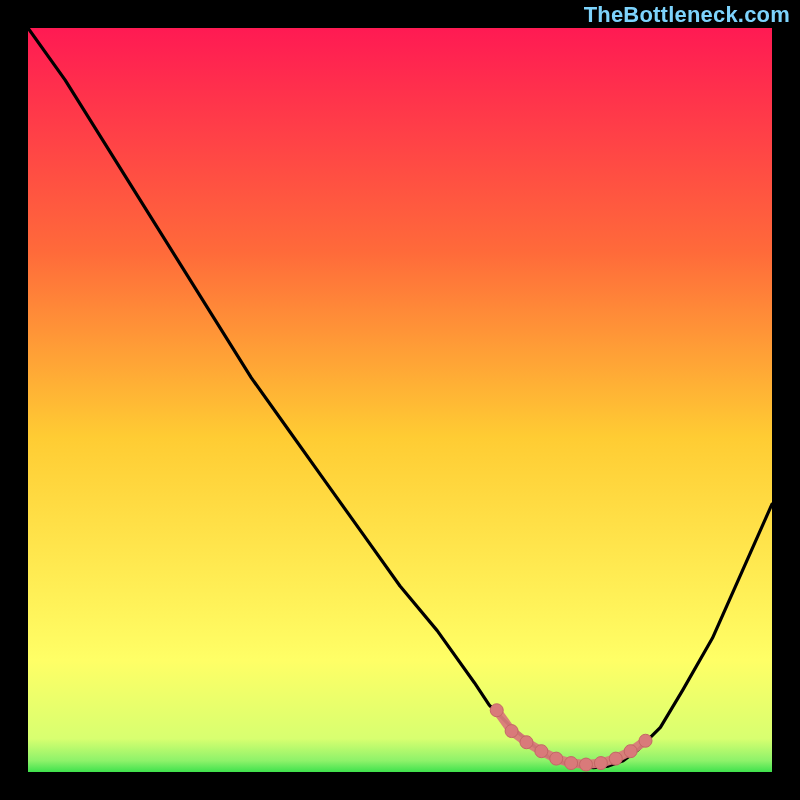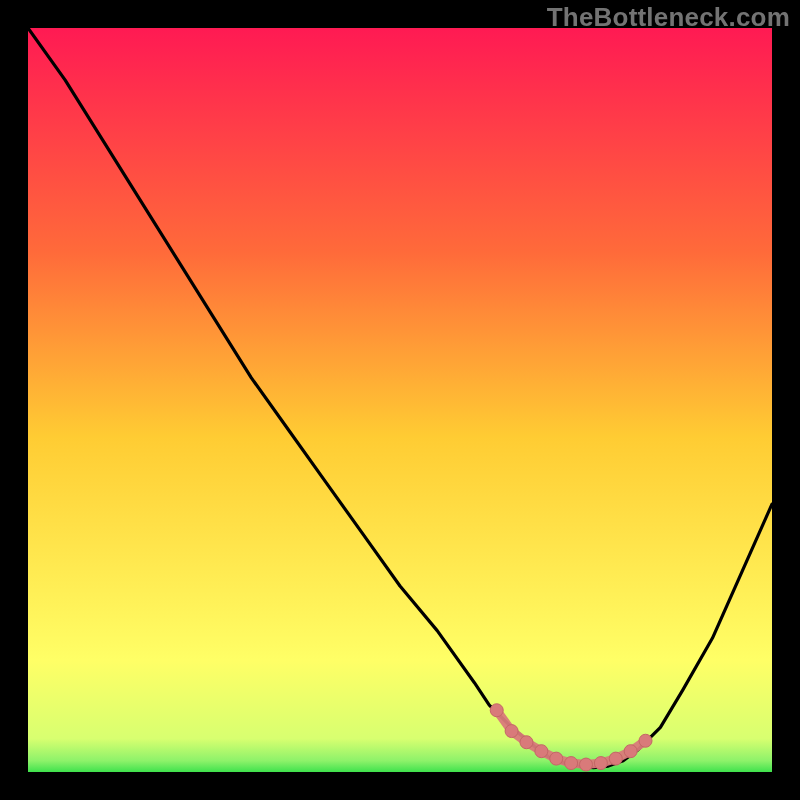--- a/index.html
+++ b/index.html
@@ -8,23 +8,23 @@
     position: relative;
     width: 800px;
     height: 800px;
     background: #000;
   }
   .watermark {
     position: absolute;
     top: 2px;
     right: 10px;
     font-family: Arial, Helvetica, sans-serif;
-    font-size: 26px;
+    font-size: 22px;
     font-weight: bold;
-    color: #737373;
+    color: #7dd3fc;
     letter-spacing: 0.2px;
     z-index: 10;
   }
   .plot {
     position: absolute;
     left: 28px;
     top: 28px;
     width: 744px;
     height: 744px;
   }

